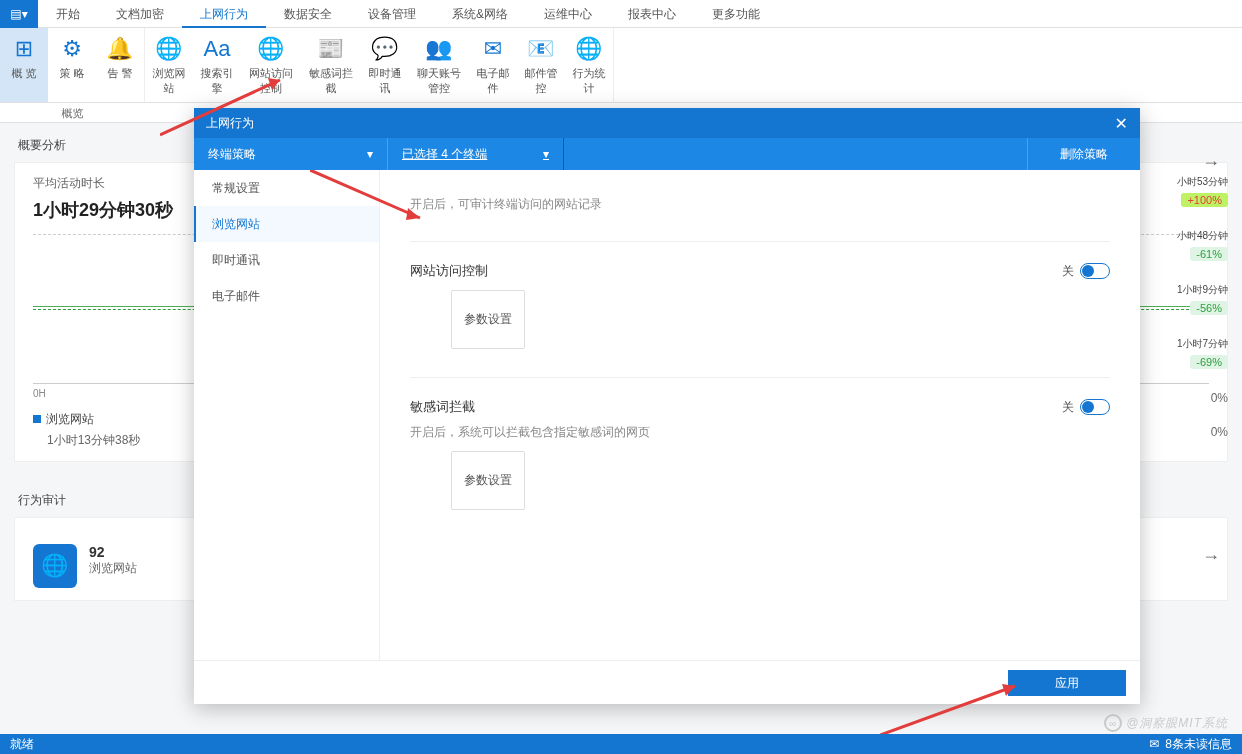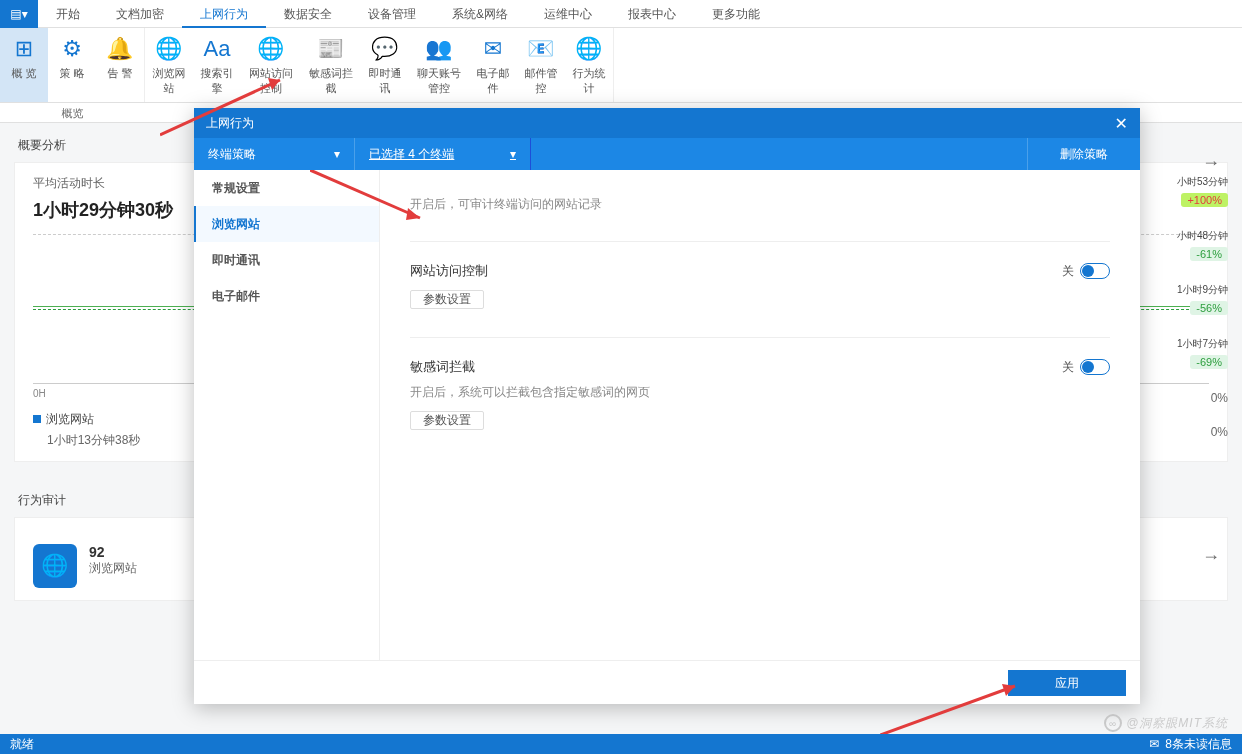--- a/index.html
+++ b/index.html
@@ -47,37 +47,37 @@
   .pct-neg { background: #dff4e5; color: #2d9e3e; }
   .rtxt { text-align: right; color: #666; margin-top: 20px; }
   .arrow-r { position: absolute; right: 22px; font-size: 18px; color: #666; }
   
   
   .modal { position: absolute; left: 194px; top: 108px; width: 946px; height: 596px; background: #fff; box-shadow: 0 4px 20px rgba(0,0,0,0.25); display: flex; flex-direction: column; }
   .modal-title { height: 30px; background: #1476d0; color: #fff; display: flex; align-items: center; padding: 0 12px; justify-content: space-between; }
   .modal-title .close { font-size: 16px; cursor: pointer; }
   .modal-filter { height: 32px; background: #1c87e5; display: flex; }
   .filter-cell { color: #fff; padding: 0 14px; line-height: 32px; display: flex; align-items: center; justify-content: space-between; }
-  .fc1 { width: 161px; border-right: 1px solid #4aa0ea; }
+  .fc1 { width: 194px; border-right: 1px solid #4aa0ea; }
   .fc2 { width: 176px; border-right: 1px solid #1d4ed8; text-decoration: underline; }
   .fc3 { flex: 1; border-right: 1px solid #4aa0ea; }
   .fc4 { width: 112px; justify-content: center; cursor: pointer; }
   .caret { color: #fff; }
   
   .modal-body { flex: 1; display: flex; overflow: hidden; }
   .sidenav { width: 186px; border-right: 1px solid #eee; }
-  .snav-item { height: 36px; line-height: 36px; padding-left: 18px; color: #555; cursor: pointer; font-weight: bold; }
+  .snav-item { height: 36px; line-height: 36px; padding-left: 18px; color: #555; cursor: pointer; }
   .snav-item.active { color: #1476d0; background: #f3f9ff; border-left: 2px solid #1476d0; padding-left: 16px; }
   
   .settings { flex: 1; padding: 18px 30px; overflow: auto; }
   .set-block { margin-bottom: 28px; }
   .set-head { display: flex; align-items: center; justify-content: space-between; }
   .set-title { font-size: 13px; color: #333; }
   .set-desc { color: #888; margin-top: 8px; }
-  .param-btn { display: inline-block; margin-top: 10px; border: 1px solid #ddd; padding: 0 12px; color: #555; cursor: pointer; border-radius: 2px; }
+  .param-btn { display: inline-block; margin-top: 10px; border: 1px solid #ddd; padding: 20px 12px; color: #555; cursor: pointer; border-radius: 2px; margin-left: 41px; }
   .toggle-wrap { display: flex; align-items: center; }
   .tog-lbl { font-size: 12px; color: #555; margin-right: 6px; }
   .toggle { width: 30px; height: 16px; border-radius: 10px; position: relative; cursor: pointer; }
   .toggle.on { background: #1476d0; }
   .toggle.off { background: #fff; border:1px solid #1476d0; }
   .toggle::after { content: ''; position: absolute; width: 12px; height: 12px; border-radius: 50%; top: 2px; background: #fff; }
   .toggle.on::after { right: 2px; }
   .toggle.off::after { left: 1px; top:1px; background:#1476d0; }
   .hr { border-top: 1px solid #eee; margin: 20px 0; }
   

